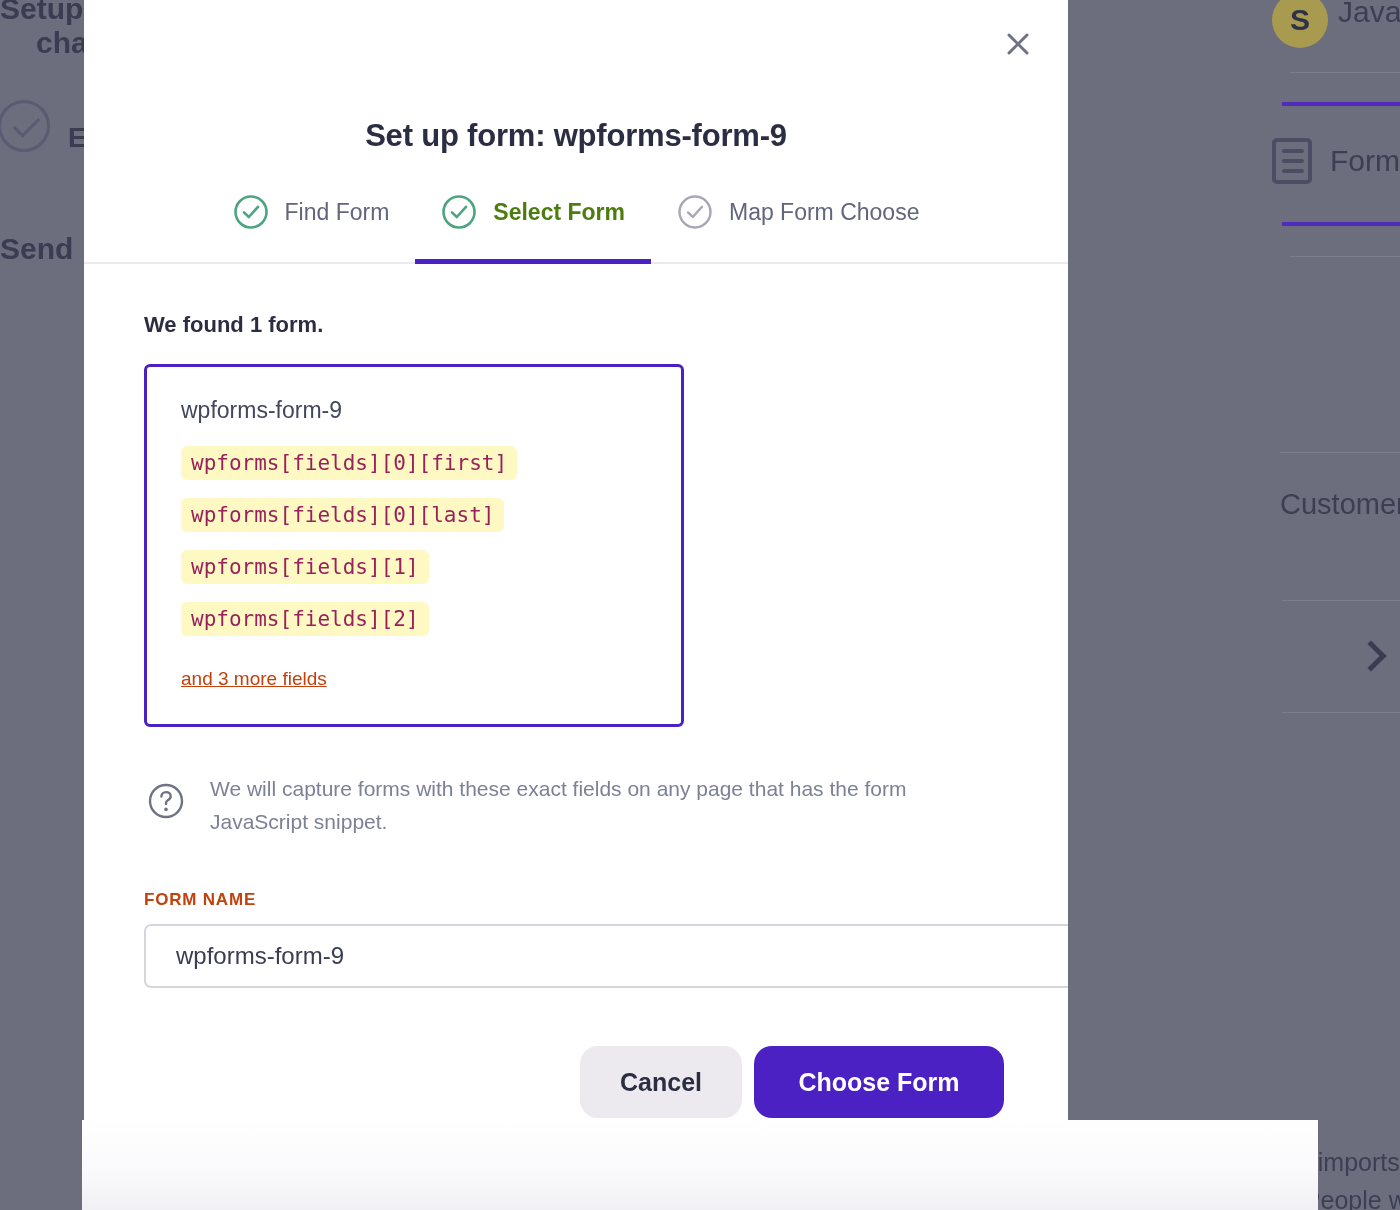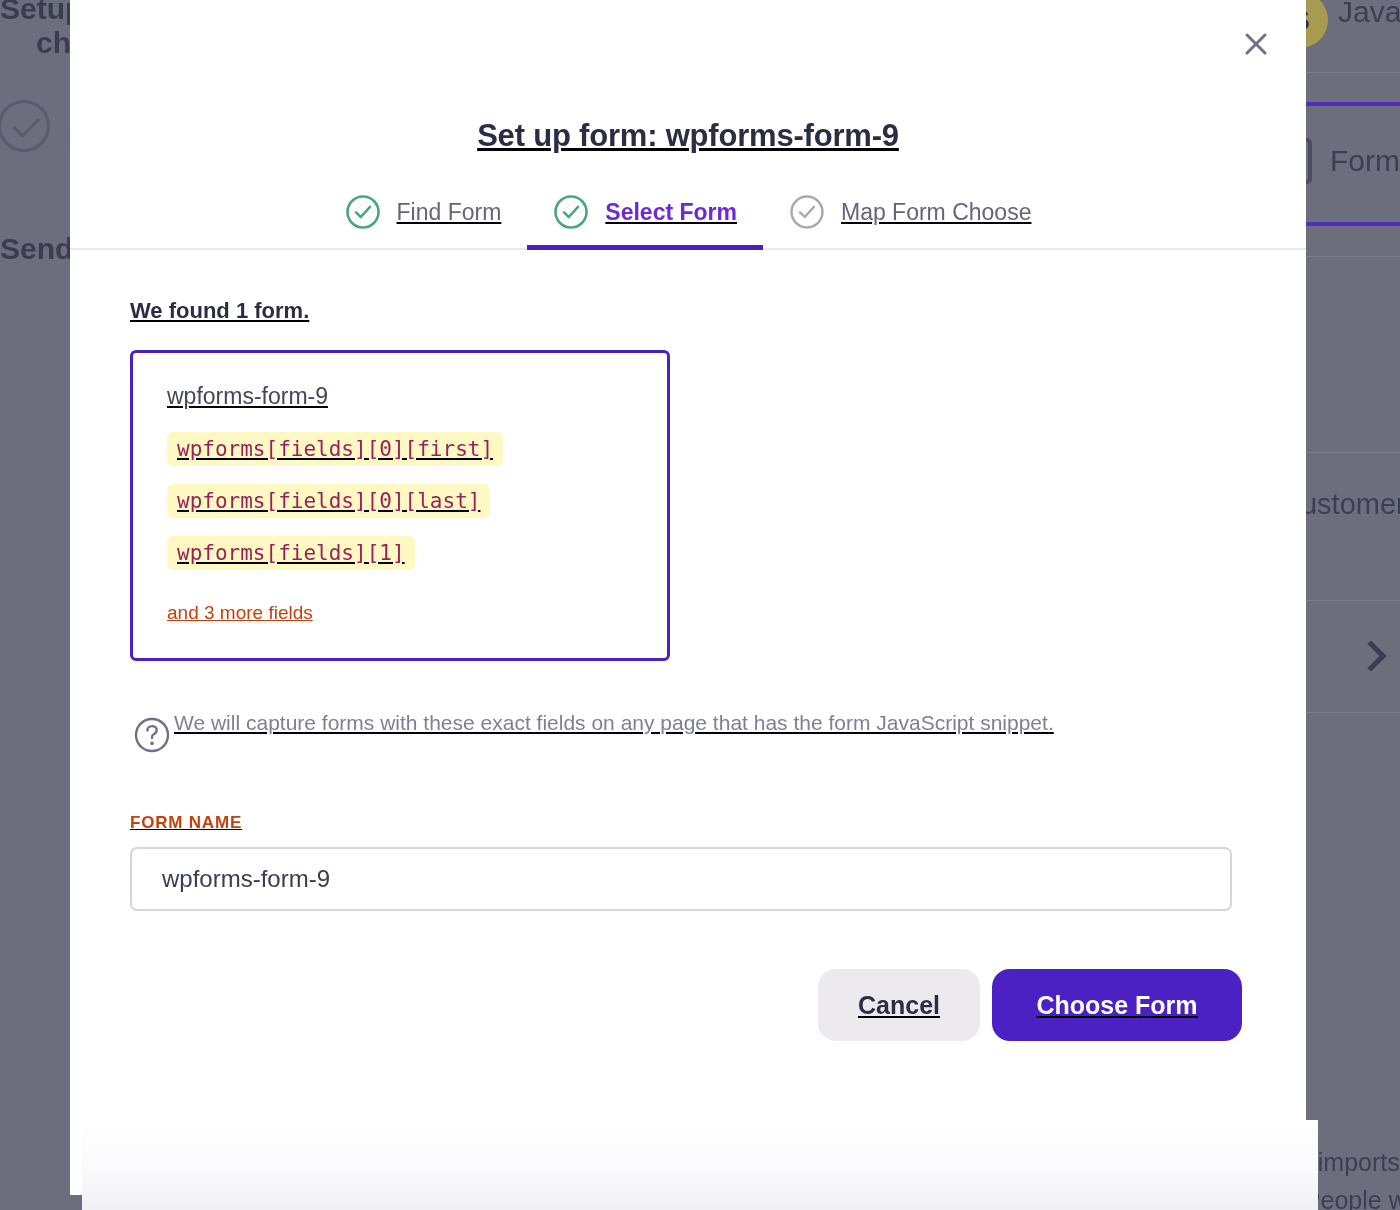--- a/index.html
+++ b/index.html
@@ -74,25 +74,24 @@
     position: absolute;
     width: 22px; height: 22px;
     border-top: 5px solid #3a3d52;
     border-right: 5px solid #3a3d52;
     transform: rotate(45deg);
   }
 
   
   #modal {
     position: absolute;
-    left: 70px; top: 0;
-    width: 1236px; height: 1195px;
+    left: 84px; top: 0;
+    width: 984px; height: 1195px;
     background: #ffffff;
     overflow: hidden;
-    text-decoration: underline;
   }
   #modal-fade {
     position: absolute;
     left: 82px; top: 1120px;
     width: 1236px; height: 90px;
     background: linear-gradient(to bottom, rgba(255,255,255,1) 0%, rgba(250,250,252,1) 55%, rgba(241,241,245,1) 100%);
   }
 
   .close-btn {
     position: absolute;
@@ -119,26 +118,26 @@
     justify-content: center;
     align-items: flex-end;
     gap: 0px;
     border-bottom: 2px solid #eceaf0;
     padding: 0 48px;
   }
   .step {
     display: flex;
     align-items: center;
     gap: 16px;
-    padding: 0 26px 18px 26px;
+    padding: 0 26px 32px 26px;
     cursor: pointer;
     position: relative;
   }
   .step .lbl { font-size: 23px; color: #62657c; }
-  .step.active .lbl { color: #6d28d9; font-weight: 700; }
+  .step.active .lbl { color: #4d7c0f; font-weight: 700; }
   .step.active::after {
     content: "";
     position: absolute;
     left: 0; right: 0; bottom: -2px;
     height: 5px;
     background: #4b21c4;
   }
   .circ {
     width: 36px; height: 36px; position: relative; flex: 0 0 36px;
   }
@@ -178,20 +177,21 @@
     display: inline-block;
     margin-top: 14px;
     font-size: 19px;
     color: #c2410c;
     text-decoration: underline;
     cursor: pointer;
   }
 
   .hint {
     display: flex;
+    gap: 22px;
     align-items: flex-start;
     margin-top: 46px;
     max-width: 1060px;
   }
   .hint-icon { flex: 0 0 44px; margin-top: 6px; }
   .hint-text {
     font-size: 21px;
     line-height: 1.55;
     color: #7d8096;
   }
@@ -317,20 +317,21 @@
   <div class="body">
 
     <p class="found-title">We found 1 form.</p>
 
     <div class="form-card">
       <div class="form-card-name">wpforms-form-9</div>
       <div class="chips">
         <span class="chip">wpforms[fields][0][first]</span>
         <span class="chip">wpforms[fields][0][last]</span>
         <span class="chip">wpforms[fields][1]</span>
+        <span class="chip">wpforms[fields][2]</span>
       </div>
       <span class="more-link">and 3 more fields</span>
     </div>
 
     <div class="hint">
       <span class="hint-icon">
         <svg width="44" height="44" viewBox="0 0 44 44">
           <circle cx="22" cy="22" r="16" fill="none" stroke="#6f7287" stroke-width="2.4"></circle>
           <path d="M17.4 17.6c0-2.7 2.1-4.5 4.7-4.5 2.6 0 4.6 1.7 4.6 4.1 0 2.1-1.2 3.1-2.9 4.1-1.3.8-1.8 1.5-1.8 2.9v.7" fill="none" stroke="#6f7287" stroke-width="2.4" stroke-linecap="round"></path>
           <circle cx="22" cy="30.4" r="1.8" fill="#6f7287"></circle>

